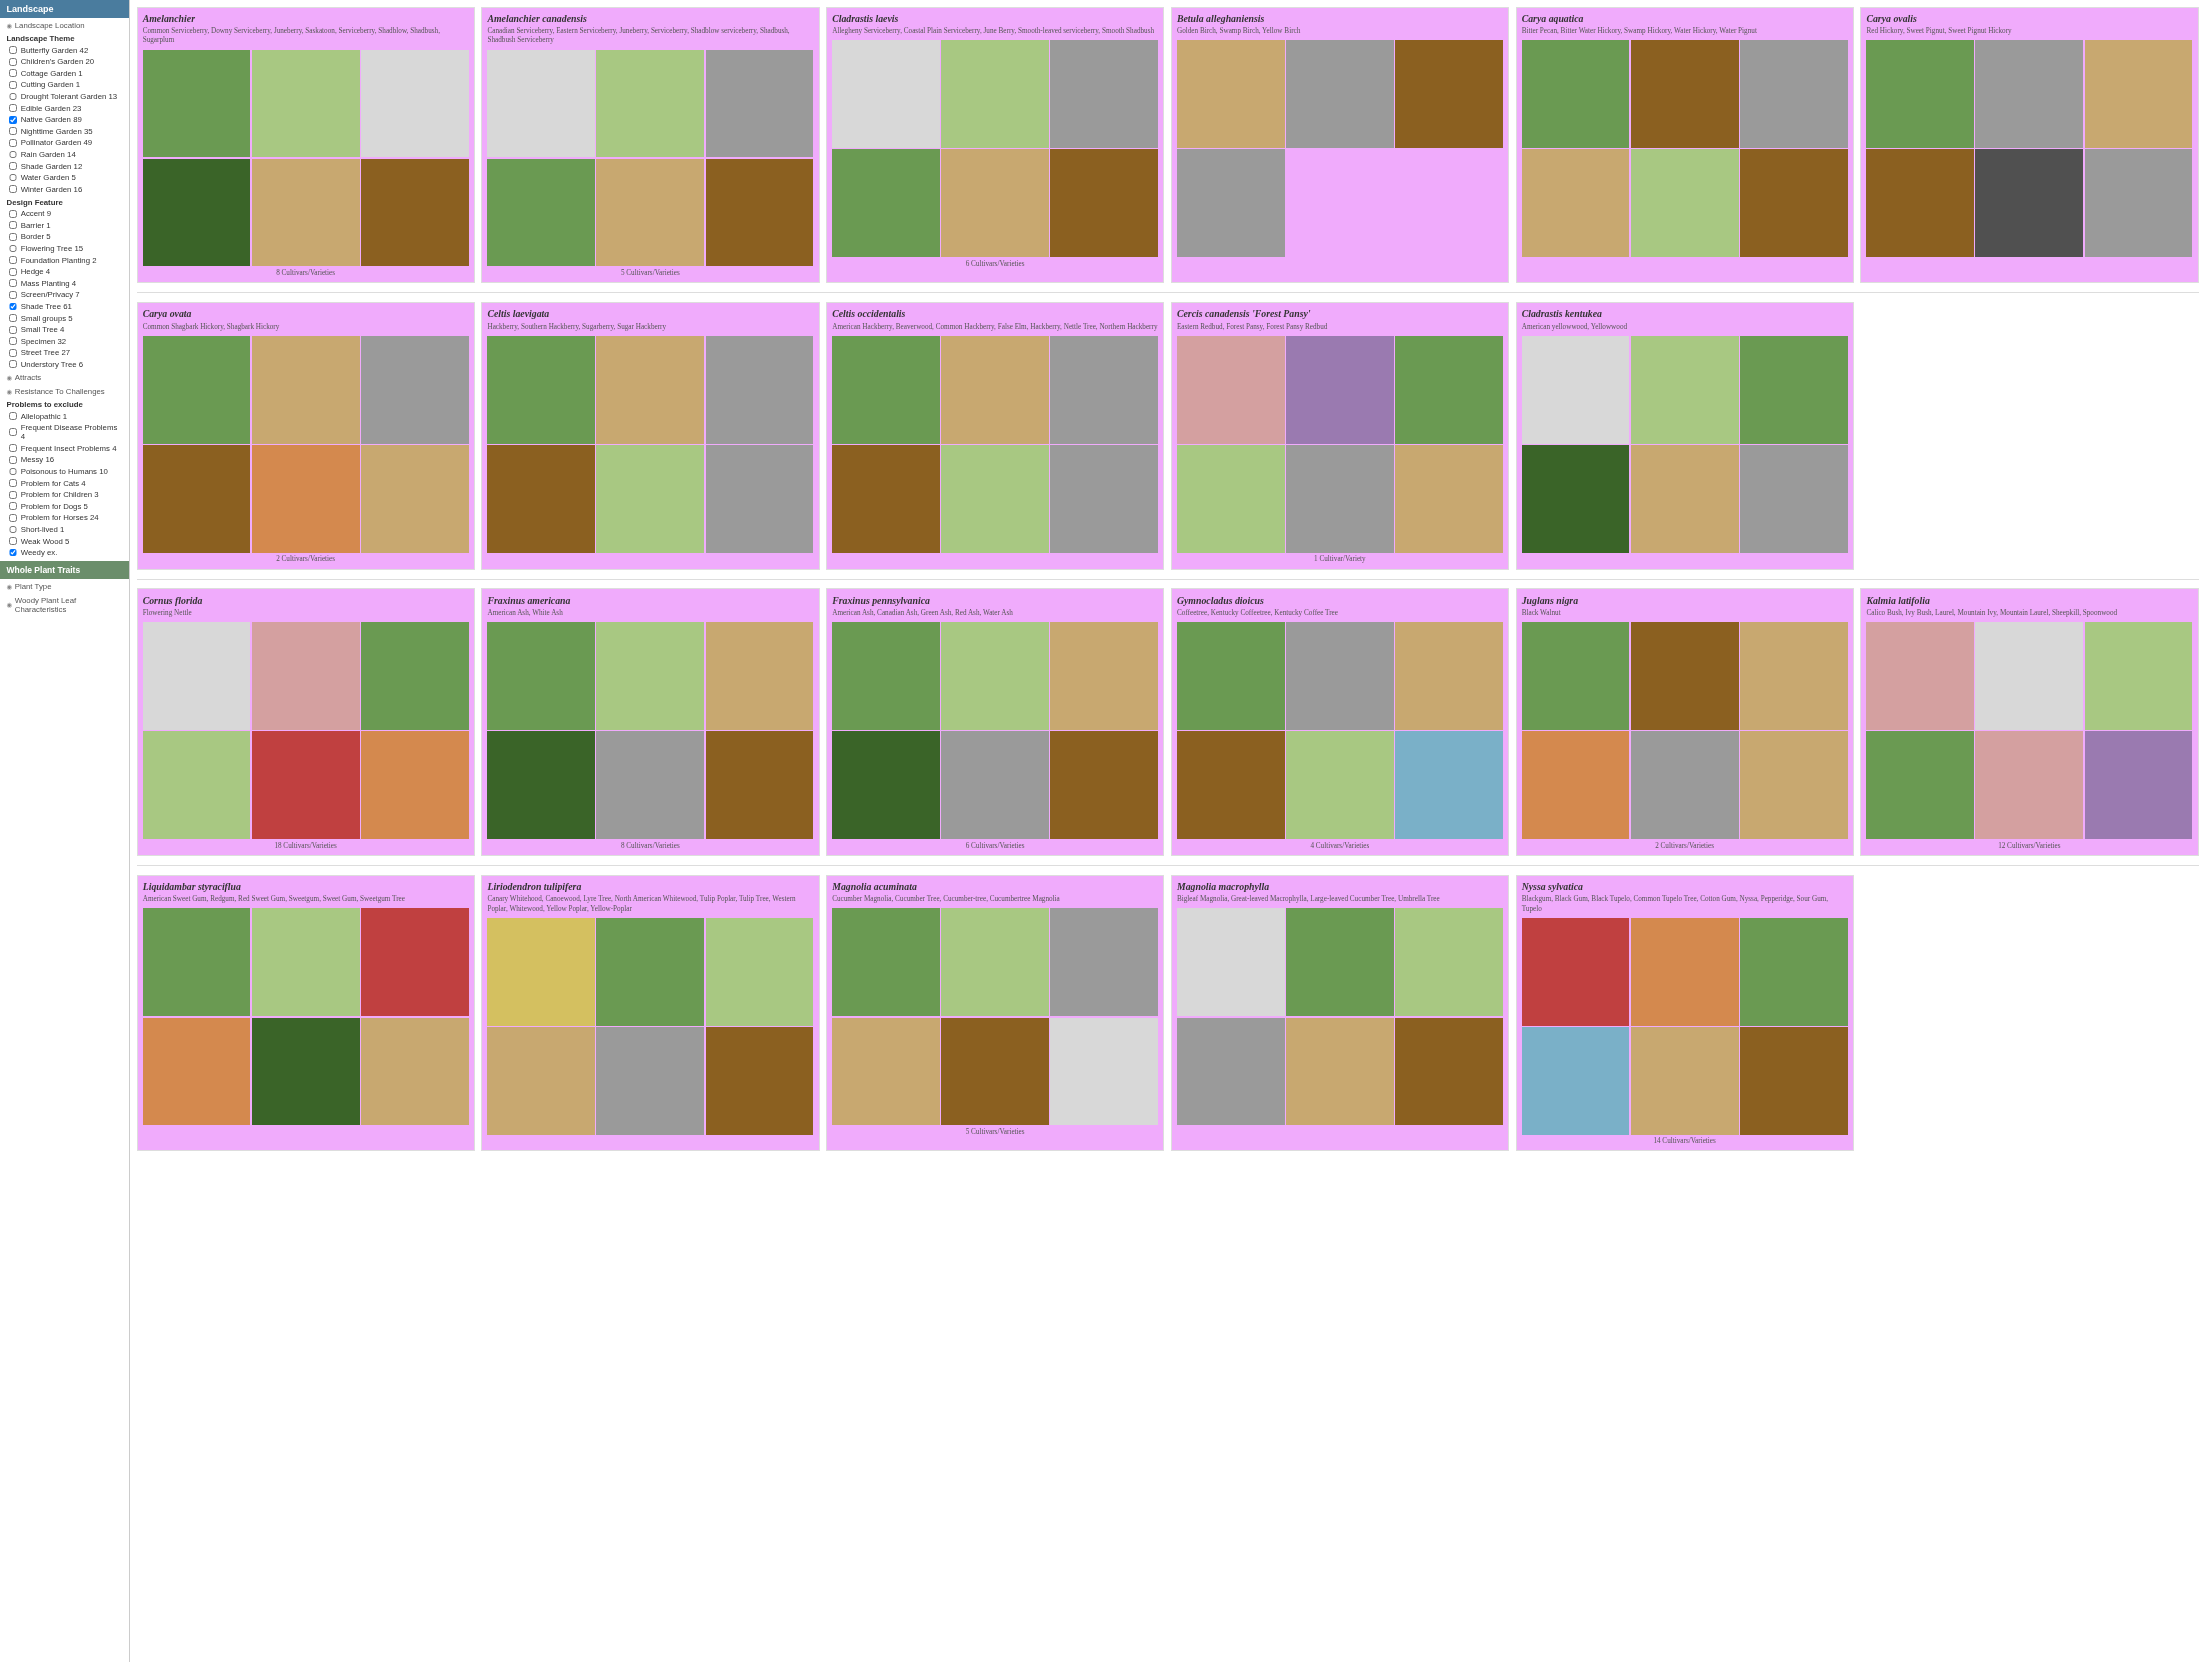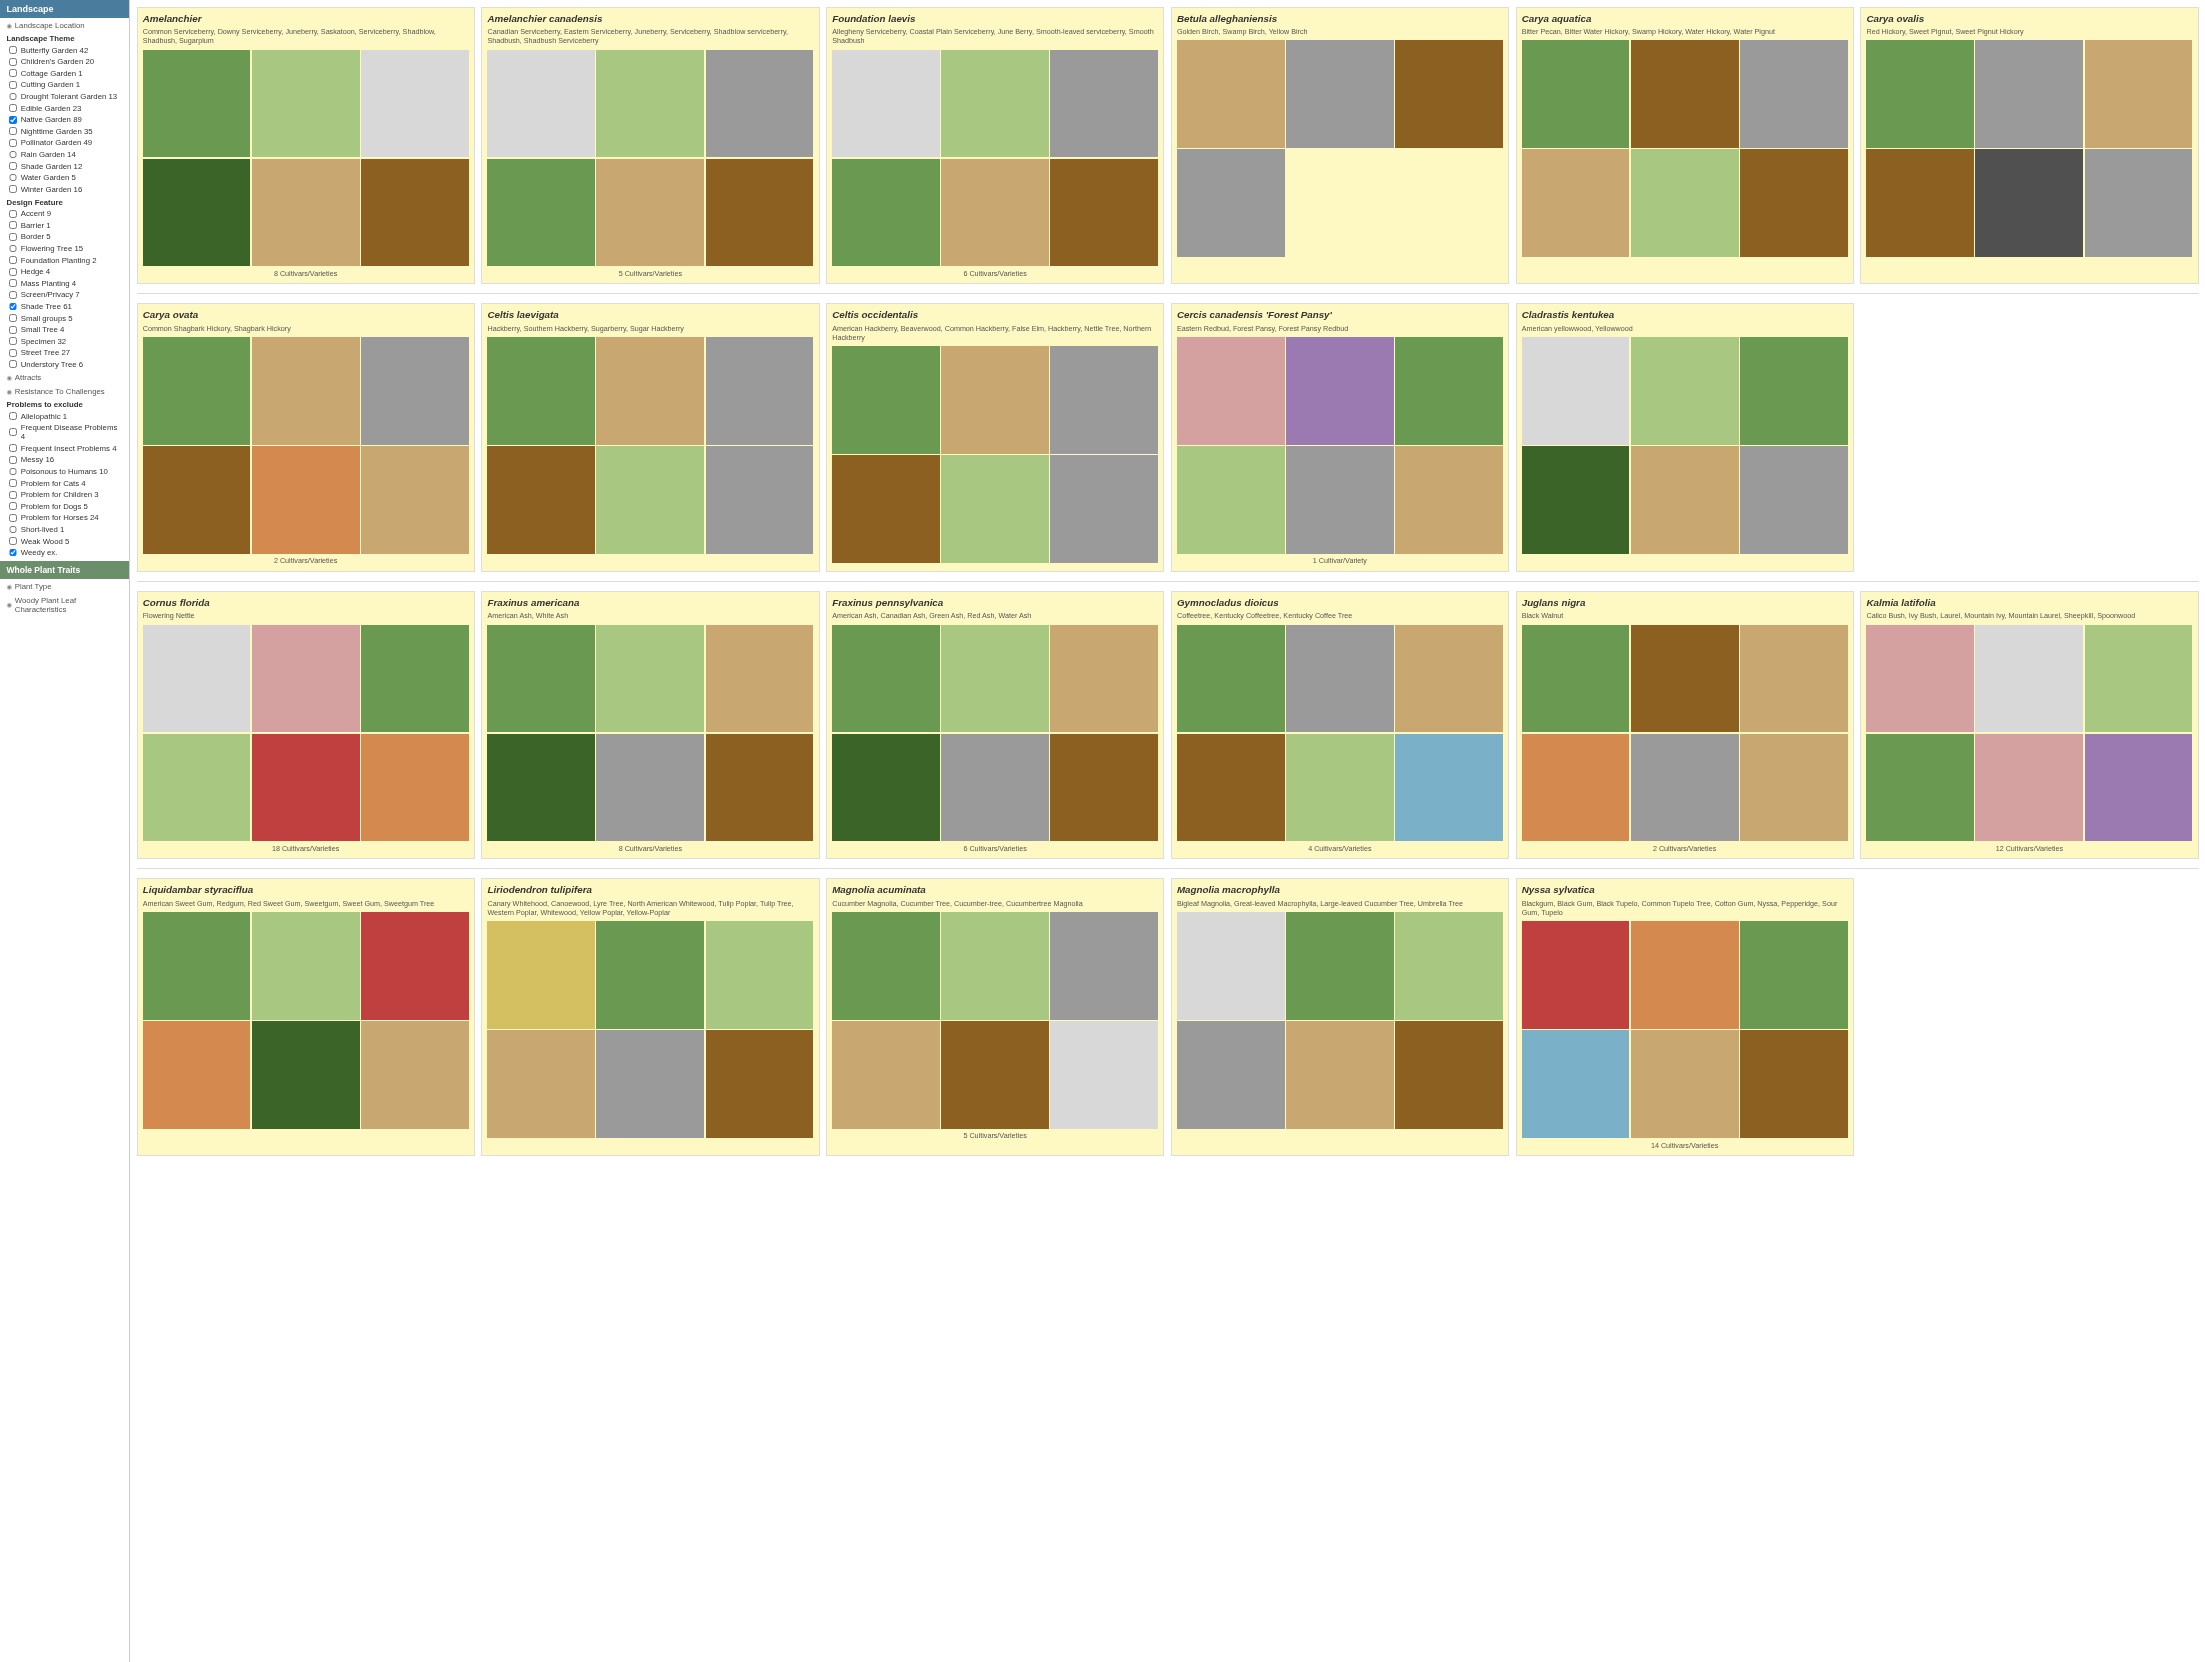--- a/index.html
+++ b/index.html
@@ -79,21 +79,22 @@
 
     .plant-grid {
       display: grid;
       grid-template-columns: repeat(6, 1fr);
       gap: 6.5px;
     }
 
     .plant-card {
       border: 0.7px solid #ddd;
       padding: 5.2px;
-      background: #fef9c3;
+      background: #f0abfc;
+      font-family: Liberation Serif, serif;
     }
 
     .plant-name {
       font-size: 9.8px;
       font-style: italic;
       font-weight: bold;
       color: #333;
       margin-bottom: 2.6px;
       line-height: 1.2;
     }
@@ -362,21 +363,21 @@
           <div class="plant-img-placeholder" style="background: rgb(216, 216, 216);"></div>
           <div class="plant-img-placeholder" style="background: rgb(168, 200, 130);"></div>
           <div class="plant-img-placeholder" style="background: rgb(154, 154, 154);"></div>
           <div class="plant-img-placeholder" style="background: rgb(106, 154, 82);"></div>
           <div class="plant-img-placeholder" style="background: rgb(200, 168, 112);"></div>
           <div class="plant-img-placeholder" style="background: rgb(139, 96, 32);"></div>
         </div>
         <div class="cultivar-count">5 Cultivars/Varieties</div>
       </div>
       <div class="plant-card">
-        <div class="plant-name">Foundation laevis</div>
+        <div class="plant-name">Cladrastis laevis</div>
         <div class="plant-common">Allegheny Serviceberry, Coastal Plain Serviceberry, June Berry, Smooth-leaved serviceberry, Smooth Shadbush</div>
         <div class="plant-images">
           <div class="plant-img-placeholder" style="background: rgb(216, 216, 216);"></div>
           <div class="plant-img-placeholder" style="background: rgb(168, 200, 130);"></div>
           <div class="plant-img-placeholder" style="background: rgb(154, 154, 154);"></div>
           <div class="plant-img-placeholder" style="background: rgb(106, 154, 82);"></div>
           <div class="plant-img-placeholder" style="background: rgb(200, 168, 112);"></div>
           <div class="plant-img-placeholder" style="background: rgb(139, 96, 32);"></div>
         </div>
         <div class="cultivar-count">6 Cultivars/Varieties</div>

